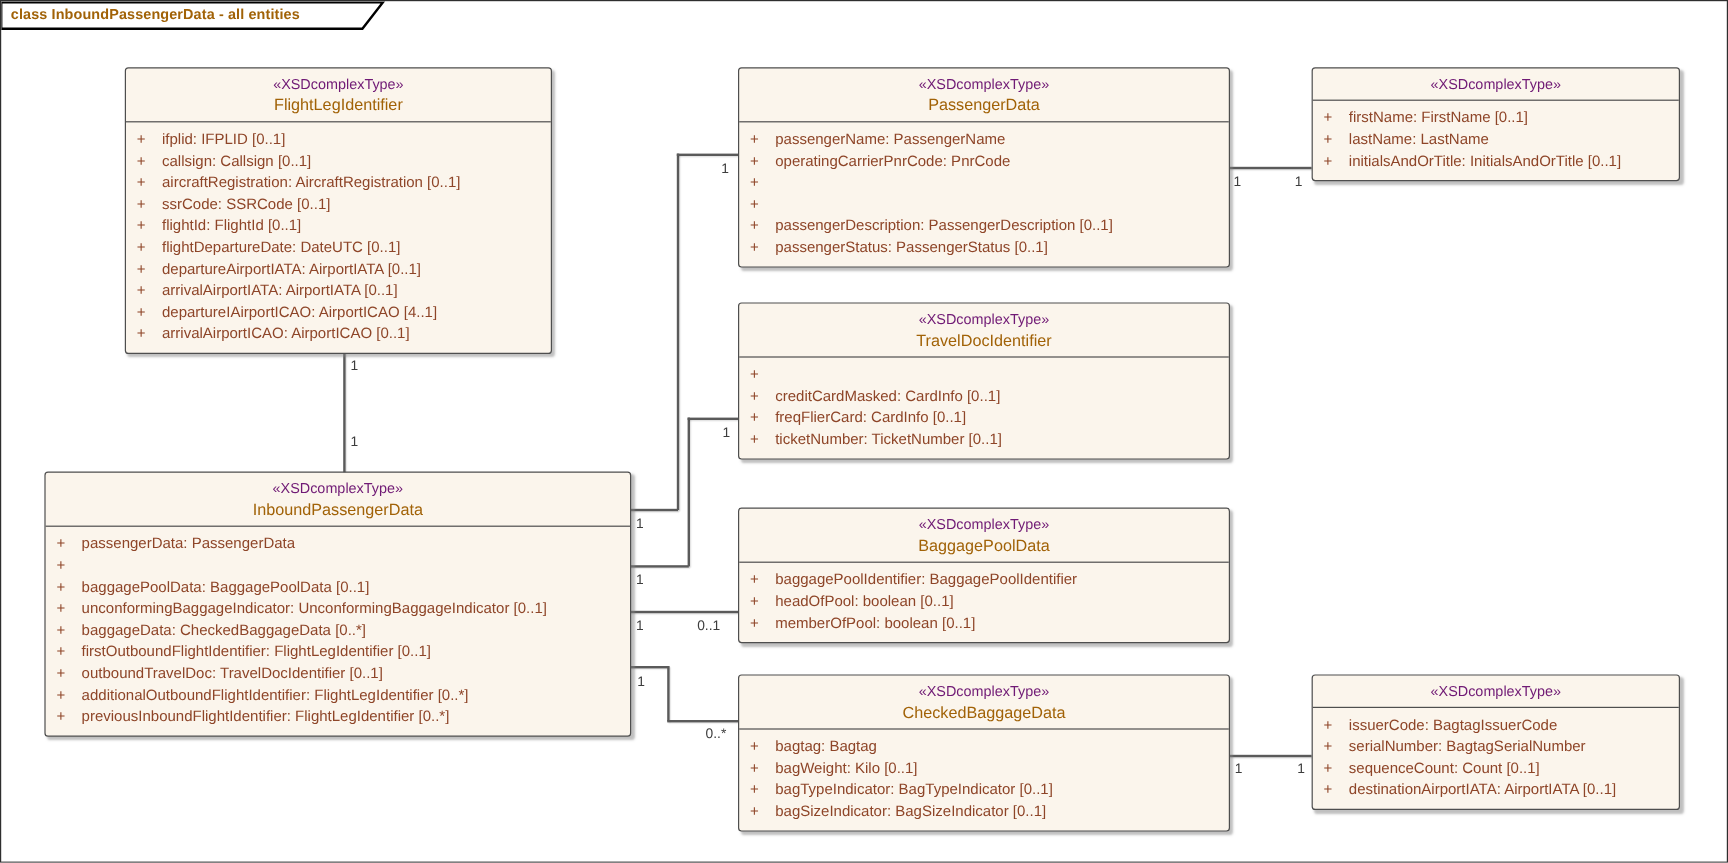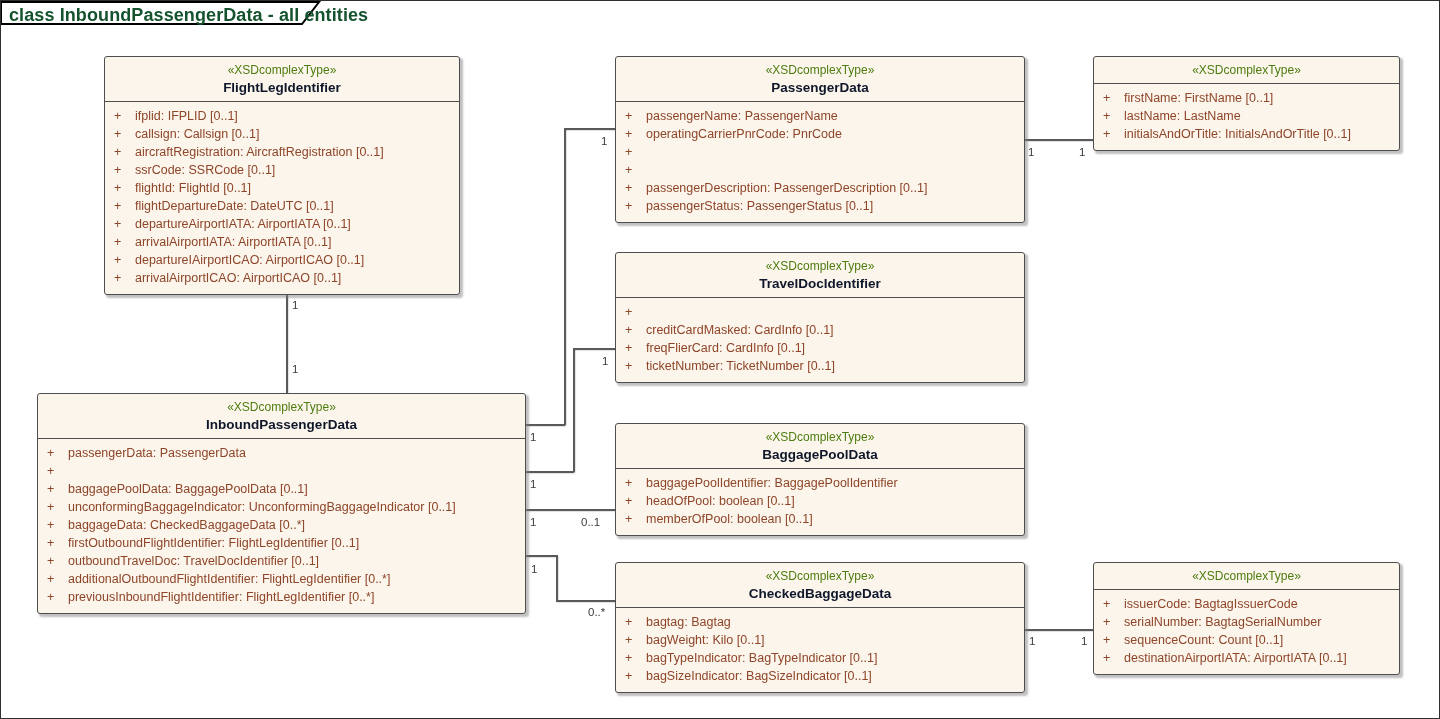--- a/index.html
+++ b/index.html
@@ -8,21 +8,21 @@
     width:1438px;height:717px;
     border:1px solid #2e2e2e;
     background:#ffffff;
     font-family:"Liberation Sans",sans-serif;
     overflow:hidden;
   }
   
   #frame-tab{position:absolute;left:0;top:0;width:322px;height:25px;}
   #frame-tab-text{
     position:absolute;left:8px;top:4px;
-    font-size:18px;font-weight:bold;color:#14532d;
+    font-size:12px;font-weight:bold;color:#a16207;
     white-space:nowrap;letter-spacing:0.1px;
   }
   
   .hline{position:absolute;height:1.6px;background:#5a5a5a;box-shadow:1px 1px 1px rgba(0,0,0,0.12);}
   .vline{position:absolute;width:1.6px;background:#5a5a5a;box-shadow:1px 1px 1px rgba(0,0,0,0.12);}
   .mult{
     position:absolute;font-size:11.5px;color:#3d3d3d;
     white-space:nowrap;line-height:12px;
   }
   
@@ -32,22 +32,22 @@
     border:1.4px solid #4e4e4e;
     border-radius:3px;
     box-shadow:2.5px 2.5px 2px rgba(130,130,130,0.5);
     z-index:2;
   }
   .box-header{
     text-align:center;
     padding:5px 4px 4px 4px;
     border-bottom:1.4px solid #4e4e4e;
   }
-  .stereotype{font-size:12px;color:#4d7c0f;line-height:17px;white-space:nowrap;}
-  .class-name{font-size:13.5px;font-weight:bold;color:#0f172a;line-height:18px;white-space:nowrap;}
+  .stereotype{font-size:12px;color:#701a75;line-height:17px;white-space:nowrap;}
+  .class-name{font-size:13.5px;font-weight:normal;color:#a16207;line-height:18px;white-space:nowrap;}
   .attrs{list-style:none;margin:0;padding:5px 6px 7px 9px;}
   .attrs li{display:flex;font-size:12.5px;line-height:18px;color:#8E4528;white-space:nowrap;}
   .attrs .vis{flex:0 0 21px;}
   
   #box-flightleg      {left:103px; top:55px;  width:354px;}
   #box-passengerdata  {left:614px; top:55px;  width:408px;}
   #box-passengername  {left:1092px;top:55px;  width:305px;}
   #box-traveldoc      {left:614px; top:251px; width:408px;}
   #box-inbound        {left:36px;  top:392px; width:487px;}
   #box-baggagepool    {left:614px; top:422px; width:408px;}
@@ -133,21 +133,21 @@
         <li>
           <span class="vis">+</span>
           <span class="sig">departureAirportIATA: AirportIATA [0..1]</span>
         </li>
         <li>
           <span class="vis">+</span>
           <span class="sig">arrivalAirportIATA: AirportIATA [0..1]</span>
         </li>
         <li>
           <span class="vis">+</span>
-          <span class="sig">departureIAirportICAO: AirportICAO [0..1]</span>
+          <span class="sig">departureIAirportICAO: AirportICAO [4..1]</span>
         </li>
         <li>
           <span class="vis">+</span>
           <span class="sig">arrivalAirportICAO: AirportICAO [0..1]</span>
         </li>
       </ul>
   </div>
 
   <div class="box" id="box-passengerdata">
     <div class="box-header">

